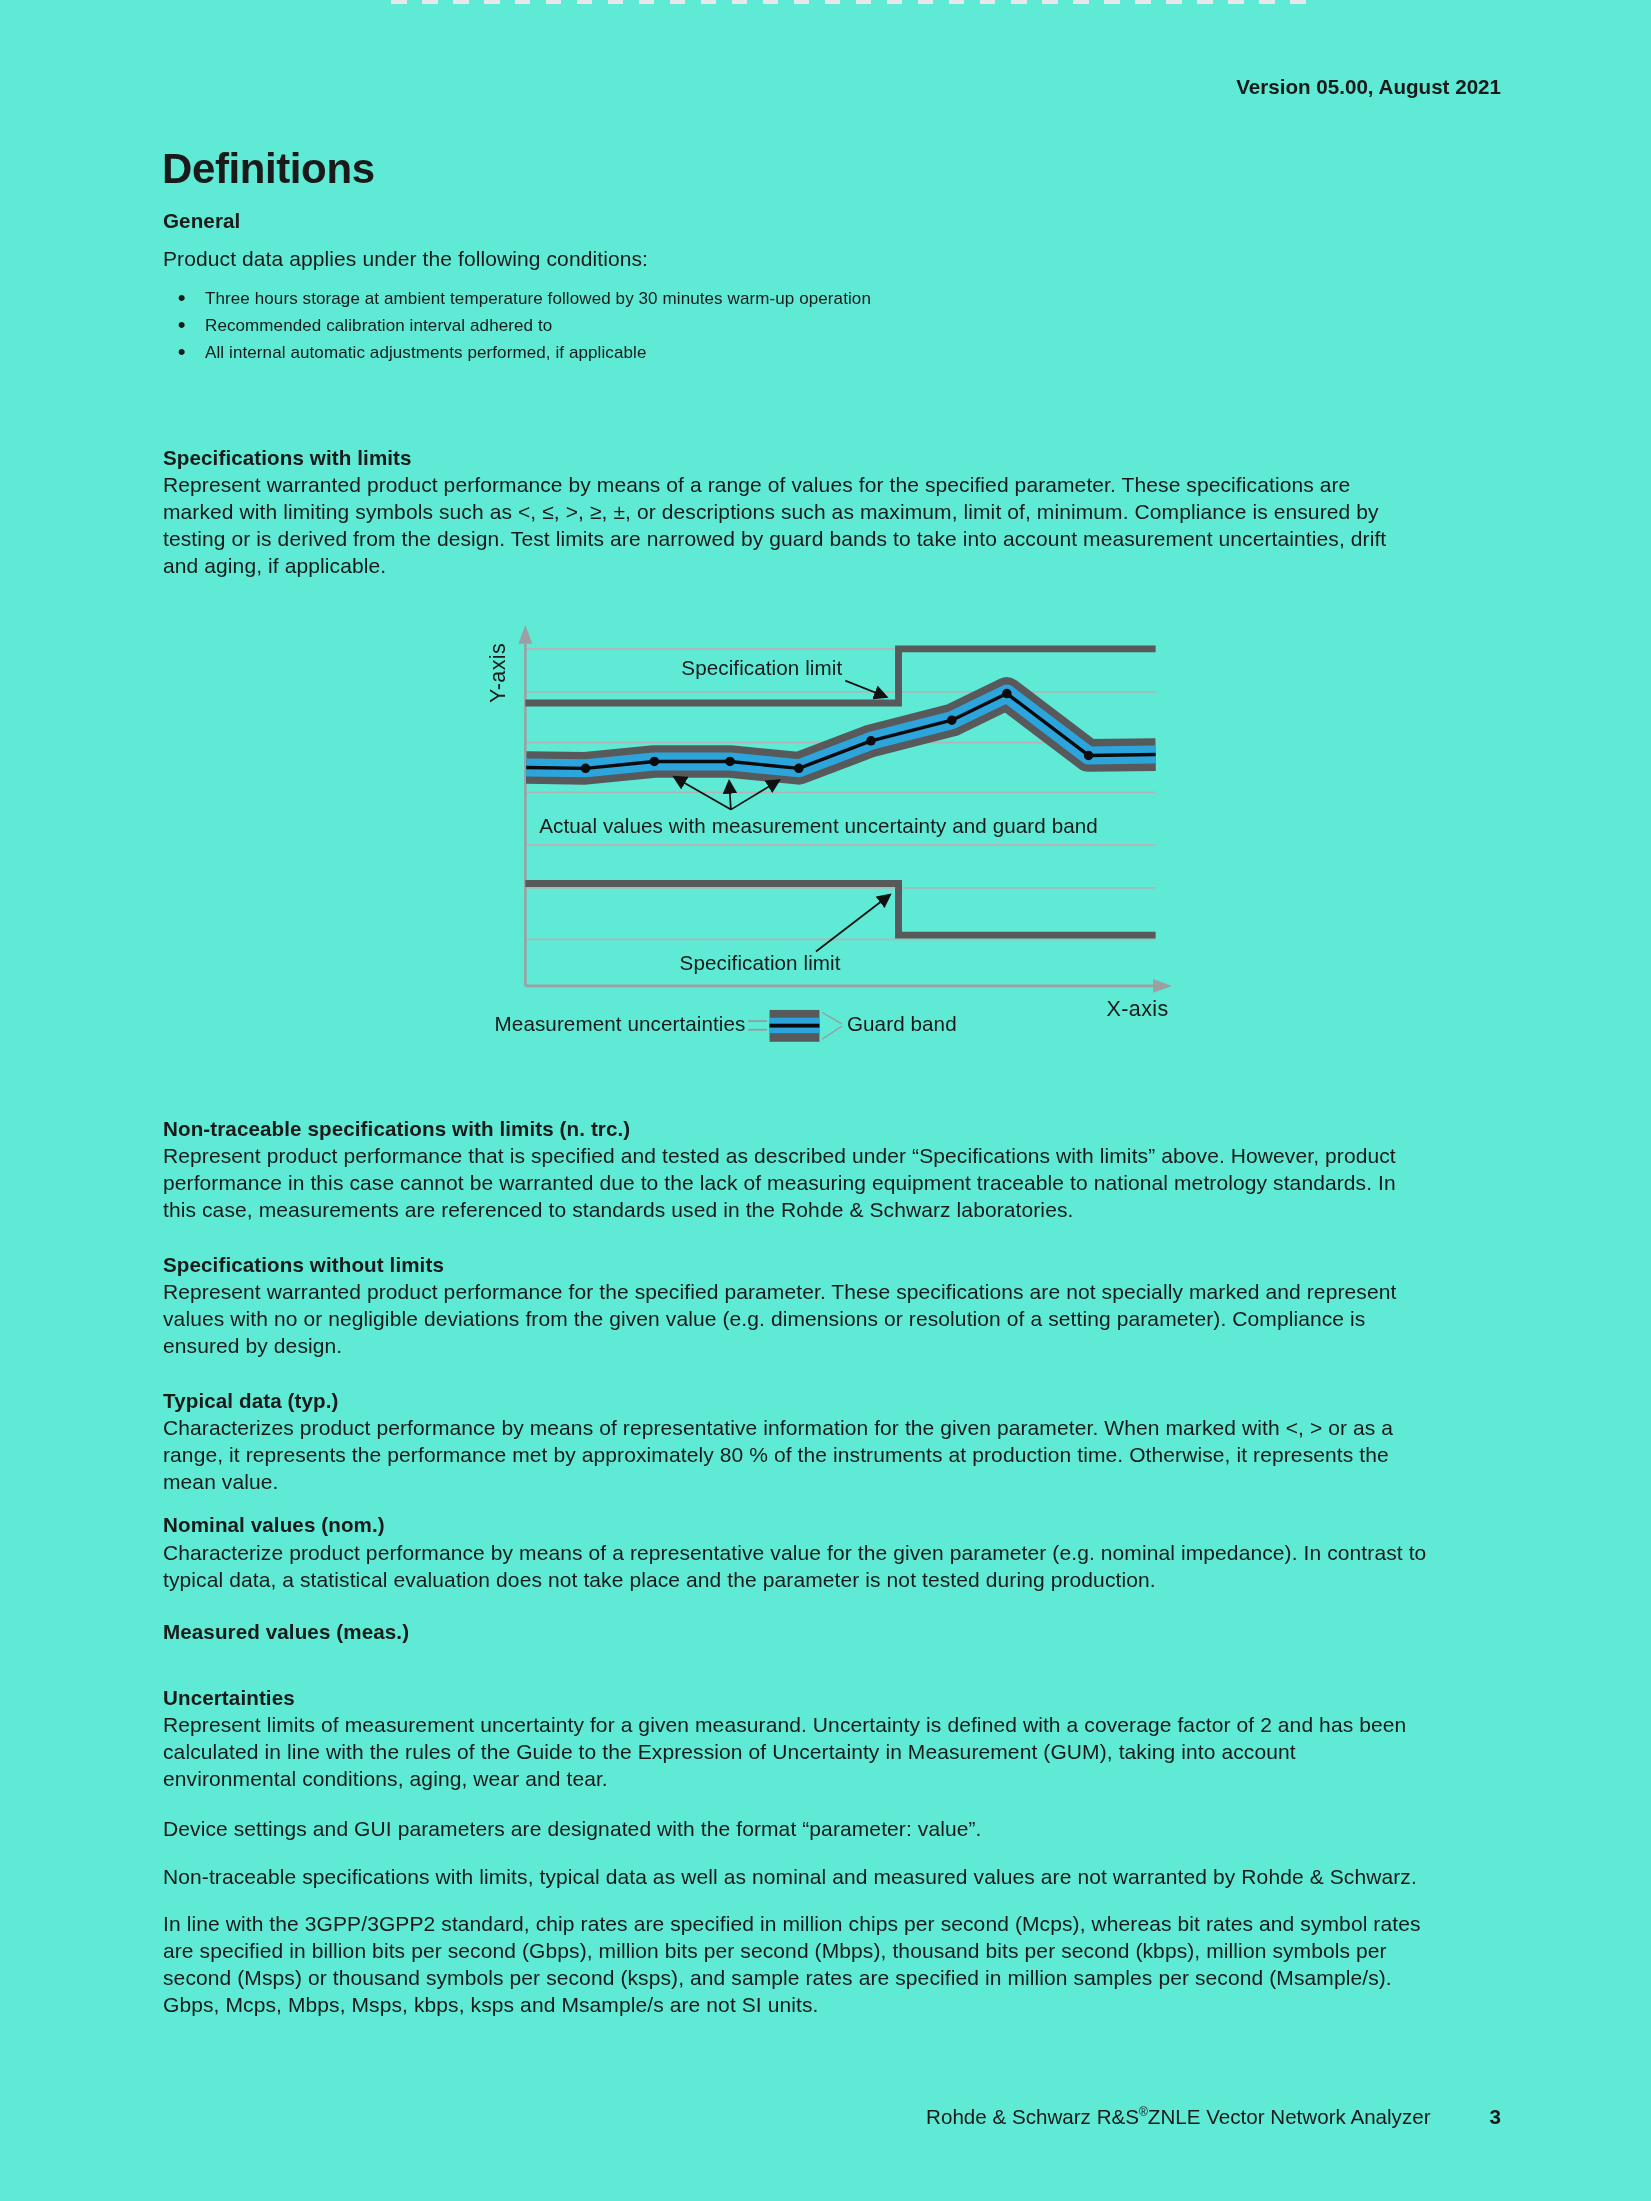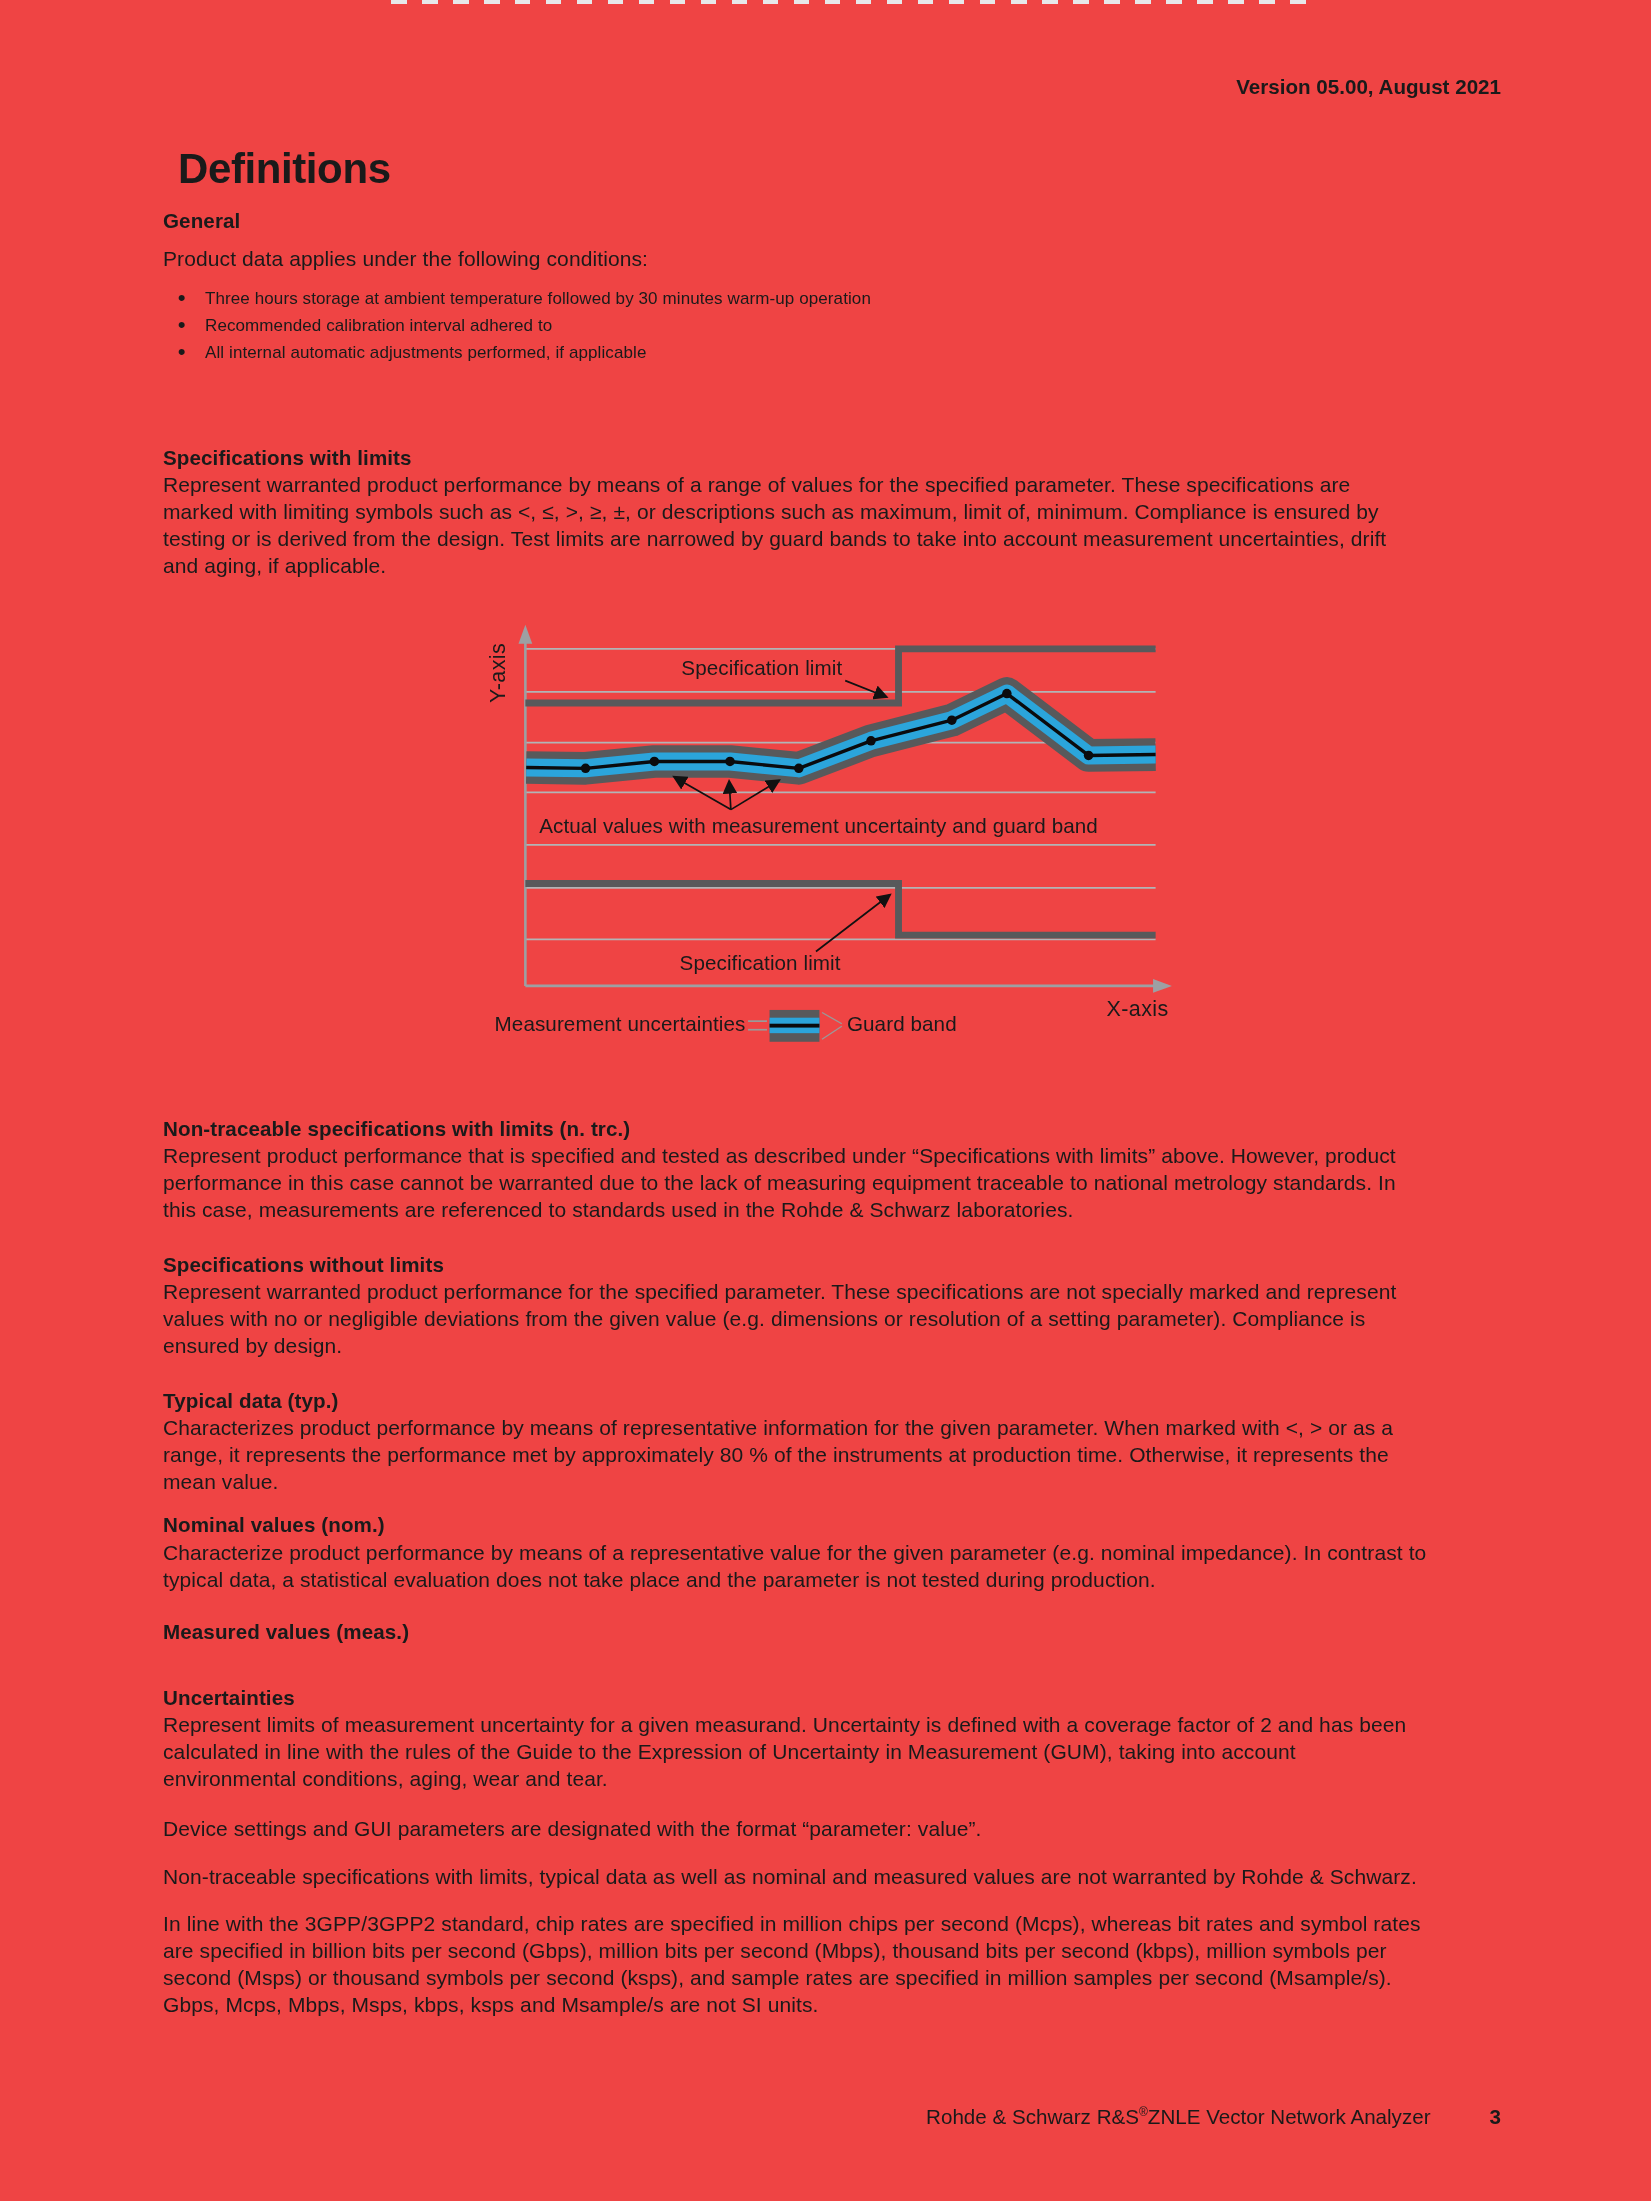--- a/index.html
+++ b/index.html
@@ -1,35 +1,35 @@
 <!DOCTYPE html>
 <html style="font-size:13.8px"><head>
 <meta charset="utf-8">
 <style>
   * { margin:0; padding:0; box-sizing:border-box; }
   html,body { background:#ffffff; }
   .page {
     position:relative;
     width:1652px; height:2202px;
-    background:#ef4444;
+    background:#5eead4;
     font-family:"Liberation Sans", sans-serif;
     color:#1a1a1a;
     overflow:hidden;
   }
   .top-dashes {
     position:absolute; left:391px; top:0; width:916px; height:4.3px;
     background:repeating-linear-gradient(90deg,#e7e8ea 0 15.5px, transparent 15.5px 31px);
   }
   .version {
     position:absolute; top:73px; right:151px;
     font-size:20.6px; font-weight:bold; line-height:27.5px;
   }
   .title {
     position:absolute; left:162px; top:145px;
-    font-size:42px; font-weight:bold; letter-spacing:-0.4px;margin-left:16px;
+    font-size:42px; font-weight:bold; letter-spacing:-0.4px;
   }
   .h2 {
     position:absolute; left:163px;
     font-size:20.6px; font-weight:bold; line-height:27.5px; letter-spacing:0.1px;
   }
   .para {
     position:absolute; left:163px; width:1347px;
     font-size:21px; line-height:27px; letter-spacing:0.1px;
     white-space:pre-line;
   }

